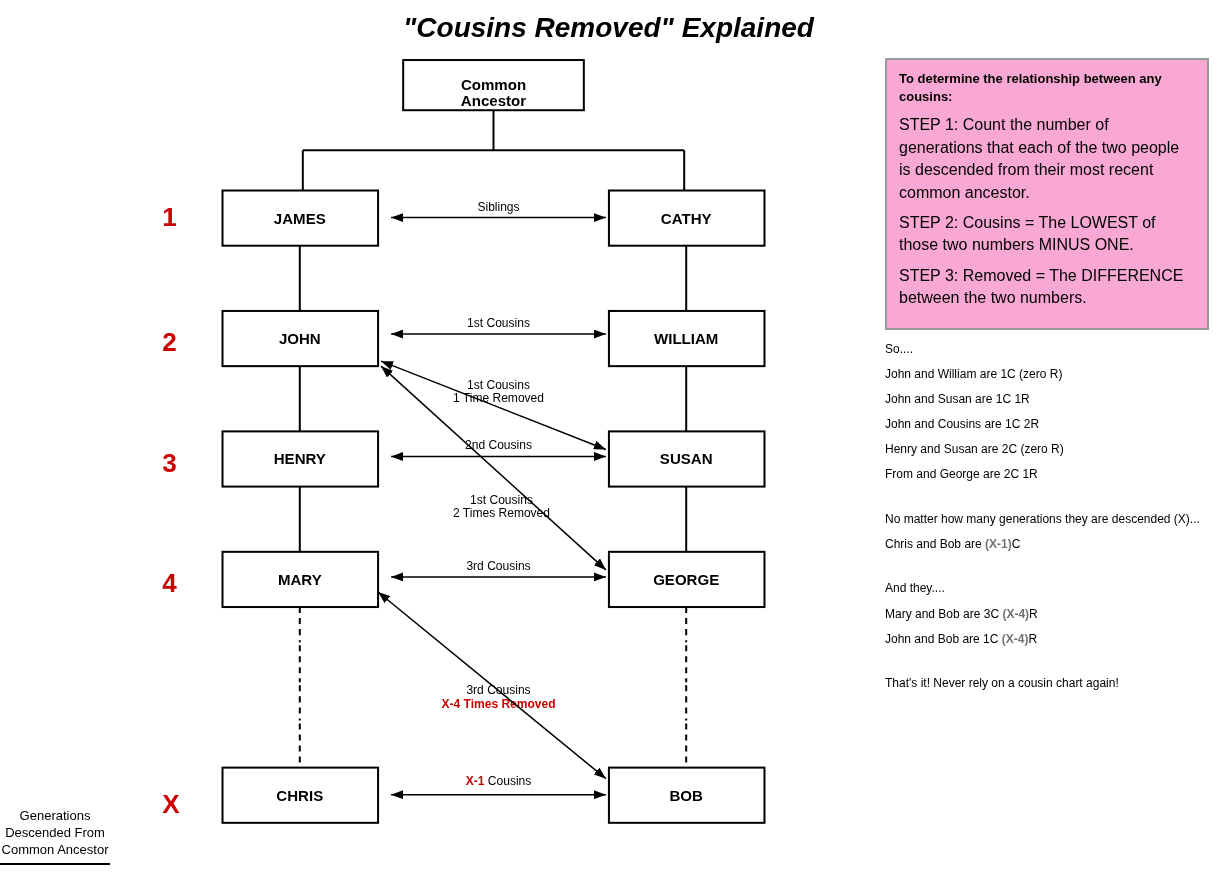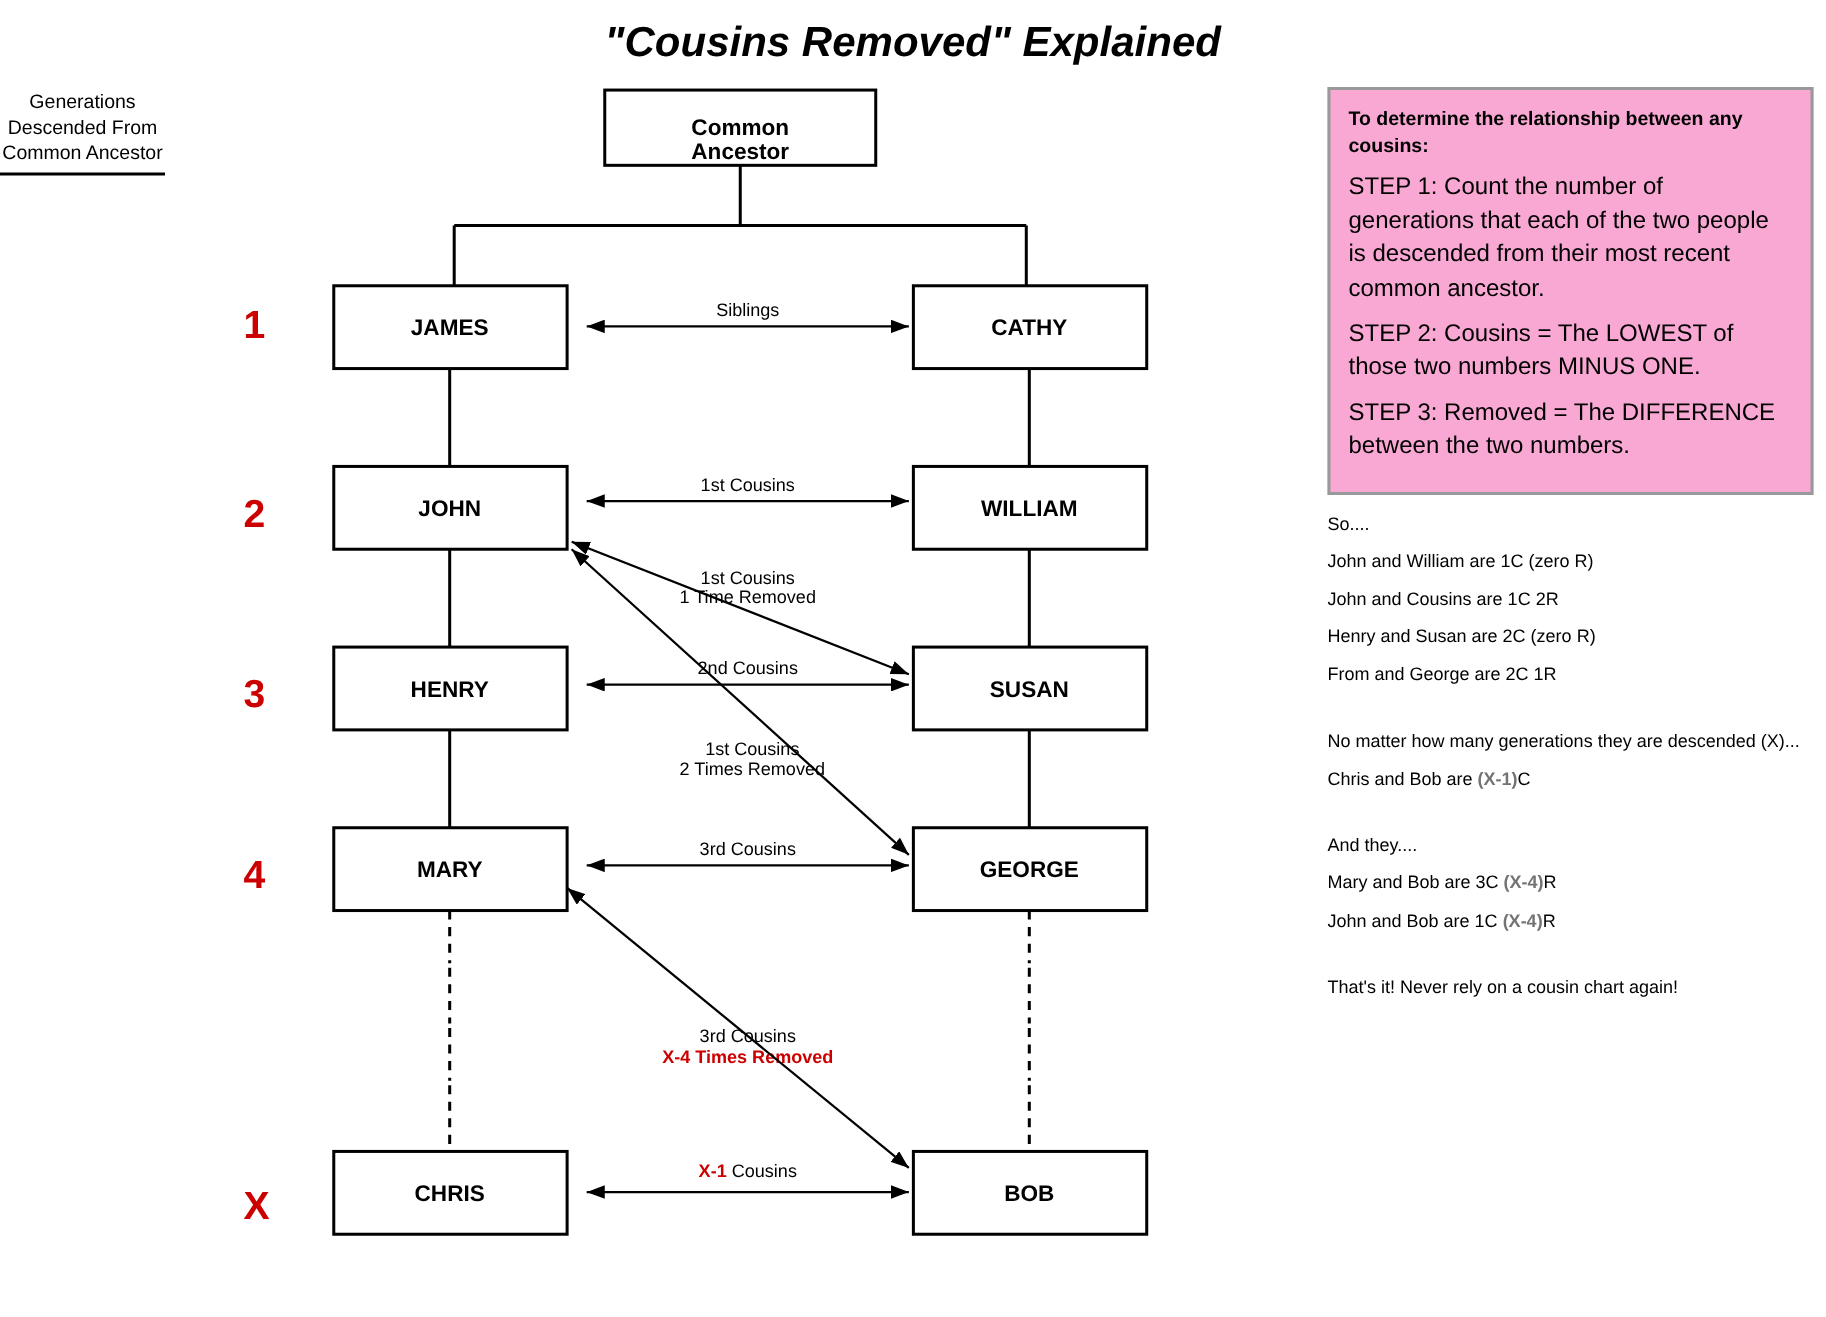--- a/index.html
+++ b/index.html
@@ -24,20 +24,21 @@
       width: 100%;
       height: calc(100% - 55px);
     }
     #left-label {
       width: 110px;
       display: flex;
       flex-direction: column;
       align-items: center;
       padding-top: 10px;
       flex-shrink: 0;
+      justify-content: flex-end;
     }
     #left-label-text {
       font-size: 13px;
       text-align: center;
       line-height: 1.3;
       border-bottom: 2px solid #000;
       padding-bottom: 4px;
       margin-bottom: 8px;
     }
     #diagram-area {
@@ -249,20 +250,21 @@
     <div class="info-box">
       <div class="info-box-title">To determine the relationship between any cousins:</div>
       <p>STEP 1: Count the number of generations that each of the two people is descended from their most recent common ancestor.</p>
       <p>STEP 2: Cousins = The LOWEST of those two numbers MINUS ONE.</p>
       <p>STEP 3: Removed = The DIFFERENCE between the two numbers.</p>
     </div>
     <div class="info-extra">
       <p>So....</p>
       <div id="extra-lines-container">
           <p>John and William are 1C  (zero R)</p>
+          <p>John and Susan are 1C 1R</p>
           <p>John and Cousins are 1C 2R</p>
           <p>Henry and Susan are 2C  (zero R)</p>
           <p>From and George are 2C 1R</p>
         </div>
       <br>
       <p>No matter how many generations they are descended (X)...</p>
       <p>Chris and Bob are <span class="red">(X-1)</span>C</p>
       <br>
       <p>And they....</p>
       <p>Mary and Bob are 3C <span class="red">(X-4)</span>R</p>

